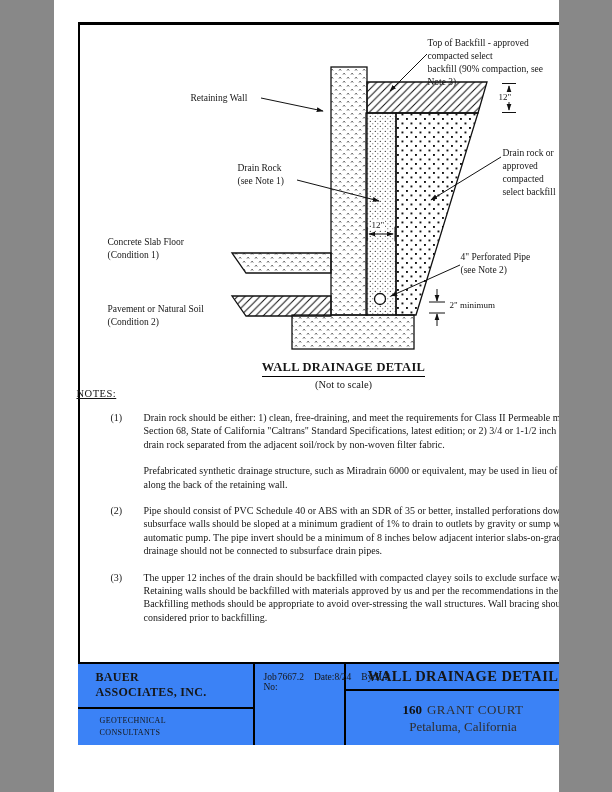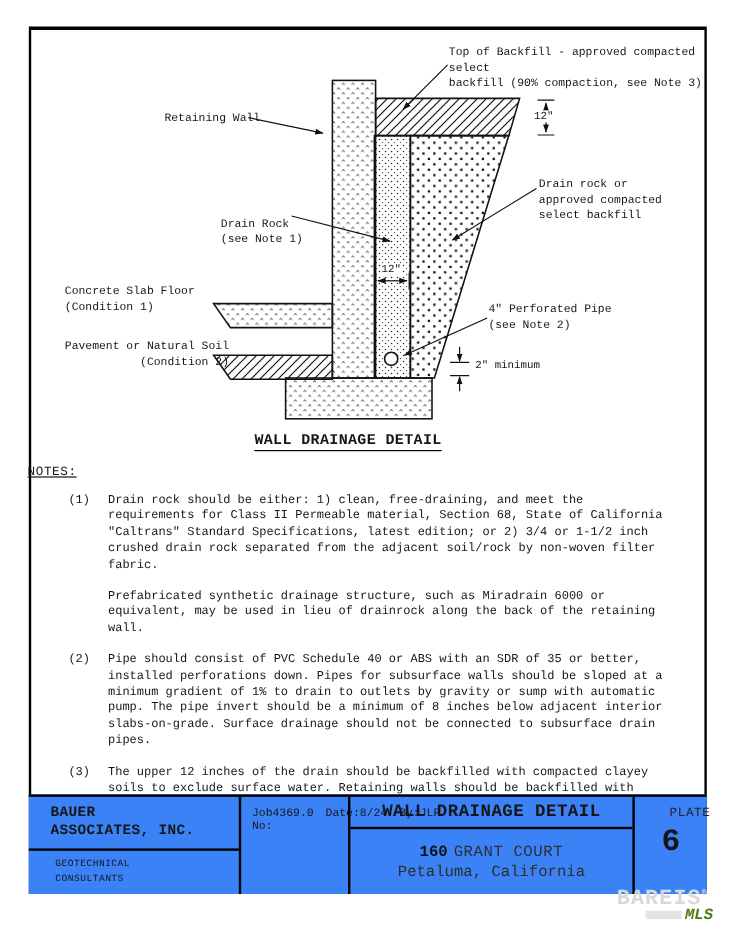--- a/index.html
+++ b/index.html
@@ -1,18 +1,18 @@
 <!DOCTYPE html>
 <html><head>
 <meta charset="utf-8">
 <style>
   html,body { margin:0; padding:0; background:#888; }
   .page {
-    position:relative; width:612px; height:792px; background:#ffffff;
-    font-family:Liberation Mono, monospace; color:#161616; overflow:hidden;
+    position:relative; width:505px; height:792px; background:#ffffff;
+    font-family:Liberation Serif, serif; color:#161616; overflow:hidden;
     margin:0 auto;
   }
   .frame {
     position:absolute; left:24px; top:22px; width:565px; height:723px;
     border:2px solid #000; border-top-width:3px; box-sizing:border-box;
   }
   svg.diagram { position:absolute; left:0; top:0; }
 
   .dlabel { position:absolute; font-size:9.5px; line-height:13px; white-space:pre-line; }
   .dim-label { position:absolute; font-size:9px; background:#fff; padding:0 1px; }
@@ -117,38 +117,39 @@
     <line x1="315" y1="234" x2="339" y2="234" stroke="#111" stroke-width="1" marker-start="url(#arrow)" marker-end="url(#arrow)"></line>
 
     <path d="M375 302 H391 M375 313 H391" stroke="#111" stroke-width="1"></path>
     <line x1="383" y1="289" x2="383" y2="301" stroke="#111" stroke-width="1" marker-end="url(#arrow)"></line>
     <line x1="383" y1="326" x2="383" y2="314" stroke="#111" stroke-width="1" marker-end="url(#arrow)"></line>
   </svg>
 
   <div class="dlabel" style="left:374px; top:37px;">Top of Backfill - approved compacted select
 backfill (90% compaction, see Note 3)</div>
   <div class="dlabel" style="left:137px; top:92px;">Retaining Wall</div>
-  <div class="dlabel" style="left:184px; top:180px;">Drain Rock
+  <div class="dlabel" style="left:184px; top:162px;">Drain Rock
 (see Note 1)</div>
   <div class="dlabel" style="left:449px; top:147px;">Drain rock or
 approved compacted
 select backfill</div>
   <div class="dlabel" style="left:407px; top:251px;">4" Perforated Pipe
 (see Note 2)</div>
   <div class="dlabel" style="left:54px; top:236px;">Concrete Slab Floor
 (Condition 1)</div>
-  <div class="dlabel" style="left:54px; top:282px;text-align:right;">Pavement or Natural Soil
+  <div class="dlabel" style="left:54px; top:303px;">Pavement or Natural Soil
 (Condition 2)</div>
 
   <div class="dim-label" style="left:444px; top:92px;">12"</div>
   <div class="dim-label" style="left:317px; top:220px;">12"</div>
   <div class="dim-label" style="left:395px; top:300px;">2" minimum</div>
 
   <div class="detail-caption">
     <span class="detail-title">WALL DRAINAGE DETAIL</span>
+    <div class="detail-sub">(Not to scale)</div>
   </div>
 
   <div class="notes-heading">NOTES:</div>
   <div class="notes">
     <div class="note-row">
       <div class="note-num">(1)</div>
       <div class="note-text">Drain rock should be either: 1) clean, free-draining, and meet the requirements for Class II Permeable material, Section 68, State of California "Caltrans" Standard Specifications, latest edition; or 2) 3/4 or 1-1/2 inch crushed drain rock separated from the adjacent soil/rock by non-woven filter fabric.</div>
     </div>
     <div class="note-row">
       <div class="note-num"></div>
@@ -167,21 +168,21 @@
   <div class="tblock">
     <div class="tb-a">
       <div class="tb-a1">BAUER
 ASSOCIATES, INC.</div>
       <div class="tb-a2">GEOTECHNICAL
 CONSULTANTS</div>
     </div>
     <div class="tb-b">
       <div class="row">
         <span class="lbl">Job No:</span>
-        <span class="val">4369.0</span>
+        <span class="val">7667.2</span>
       </div>
       <div class="row">
         <span class="lbl">Date:</span>
         <span class="val">8/24</span>
       </div>
       <div class="row">
         <span class="lbl">By:</span>
         <span class="val">JLP</span>
       </div>
     </div>

